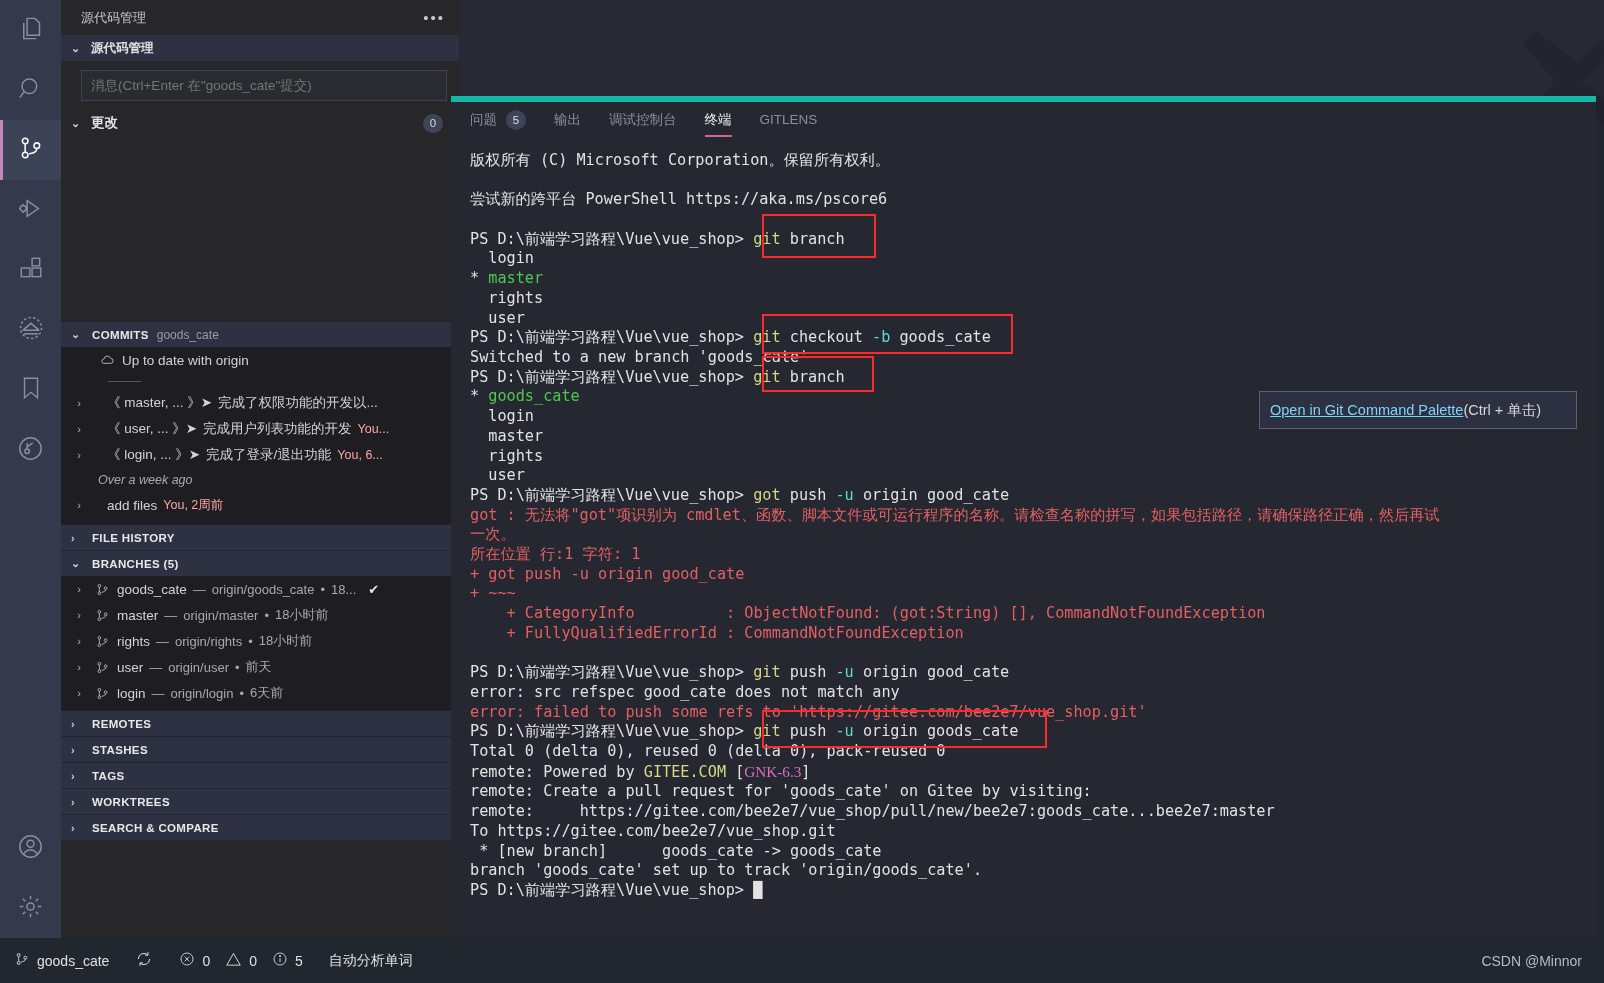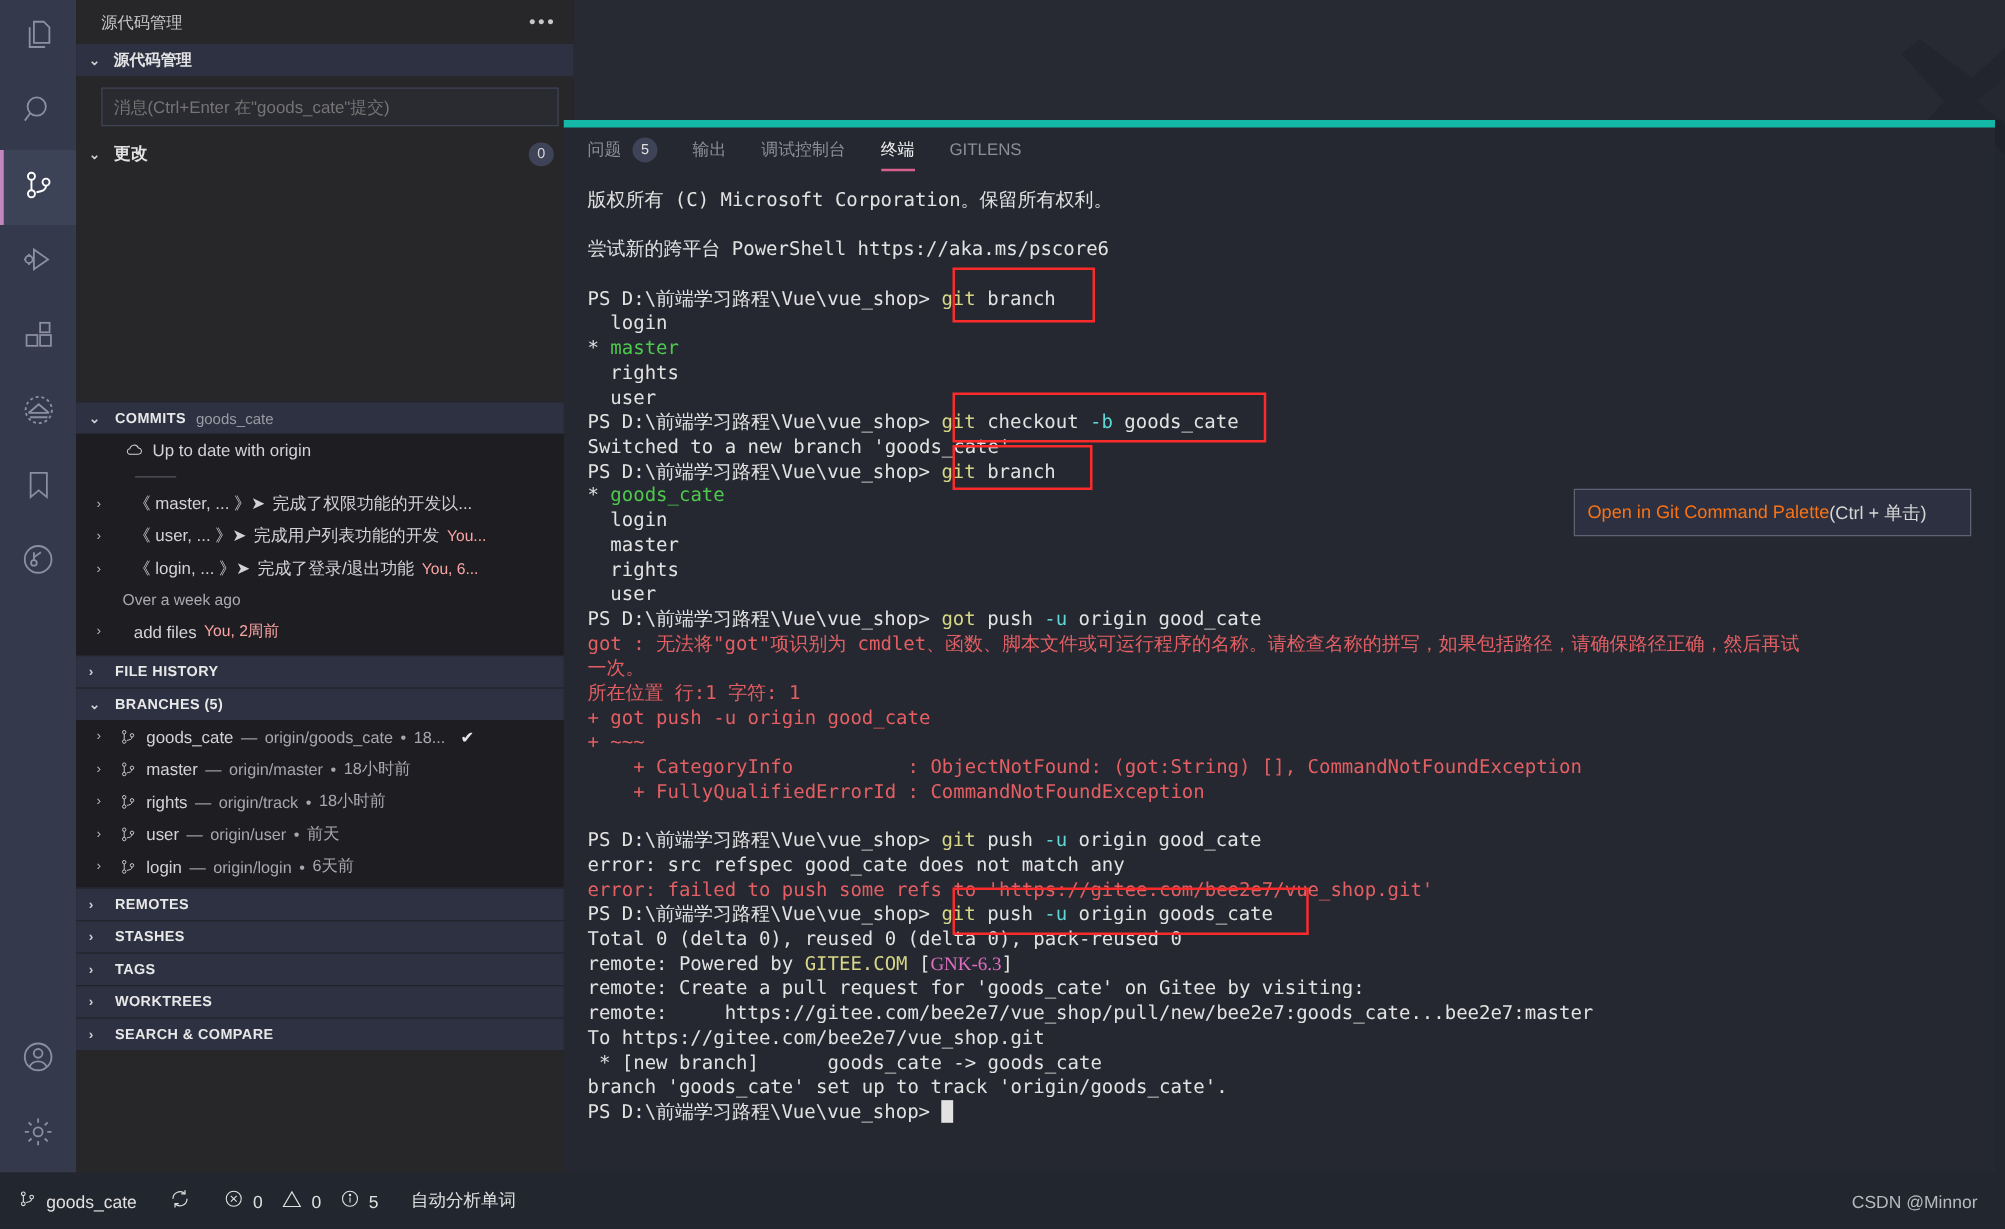--- a/index.html
+++ b/index.html
@@ -88,21 +88,21 @@
   }
   .srow .arrow { width: 16px; color: #b5b5bb; font-size: 11px; text-align: center; }
   .srow .gicon { width: 18px; display: flex; justify-content: center; }
   .srow .gicon svg { stroke: #d3d3d6; fill: none; stroke-width: 1.2; }
   .dim { color: #fca5a5; font-size: 12.5px; }
   .branch-meta { color: #a7a7ae; font-size: 13px; }
   .checkmark { margin-left: 6px; color: #e6e6e6; font-size: 13px; }
 
   .sep-line { height: 1px; background: #55555e; width: 33px; margin: 8px 0 8px 47px; }
   .date-row { padding-left: 37px; color: #a9a9b0; font-size: 12.5px; height: 24px;
-              display:flex; align-items:center; }
+              display:flex; align-items:center;font-style:italic; }
 
   
   #editorbg {
     position: absolute; left: 459px; top: 0; width: 1145px; height: 96px;
     background: #272a33;
   }
   #vscode-logo { position: absolute; left: 1043px; top: -14px; opacity: .35; }
 
   
   #panel {
@@ -147,21 +147,21 @@
     pointer-events: none; z-index: 30;
   }
   
   #tooltip {
     position: absolute; left: 808px; top: 289px; width: 318px; height: 38px;
     background: #2c3040; border: 1px solid #5d6272;
     display: flex; align-items: center; padding-left: 10px;
     font-family: "Liberation Sans", sans-serif; font-size: 14.5px;
     color: #d6d6d6; z-index: 25; white-space: nowrap;
   }
-  #tooltip .link { color: #f97316; }
+  #tooltip .link { color: #7dd3fc; text-decoration: underline; }
 
   
   #statusbar {
     position: absolute; left: 0; bottom: 0; width: 1604px; height: 45px;
     background: #22262e; display: flex; align-items: center;
     color: #e0e0e0; font-size: 14px; padding-left: 14px;
   }
   .sb-item { display: flex; align-items: center; gap: 7px; margin-right: 26px; cursor: pointer; }
   .sb-item svg { stroke: #e0e0e0; fill: none; stroke-width: 1.3; }
   #watermark { margin-left: auto; margin-right: 22px; color: #b9b9c0; font-size: 14px; }
@@ -388,21 +388,21 @@
           <svg width="15" height="15" viewBox="0 0 24 24">
               <circle cx="7" cy="6" r="2.2"></circle>
               <circle cx="7" cy="18" r="2.2"></circle>
               <circle cx="17" cy="10" r="2.2"></circle>
               <path d="M7 8.2v7.6"></path>
               <path d="M17 12.2c0 3.2-3.2 3.6-6.6 4.3"></path>
             </svg>
         </span>
         <span>rights</span>
         <span class="branch-meta">—</span>
-        <span class="branch-meta">origin/track</span>
+        <span class="branch-meta">origin/rights</span>
         <span class="branch-meta">•</span>
         <span class="branch-meta">18小时前</span>
       </div>
       <div class="srow">
         <span class="arrow">›</span>
         <span class="gicon">
           <svg width="15" height="15" viewBox="0 0 24 24">
               <circle cx="7" cy="6" r="2.2"></circle>
               <circle cx="7" cy="18" r="2.2"></circle>
               <circle cx="17" cy="10" r="2.2"></circle>

